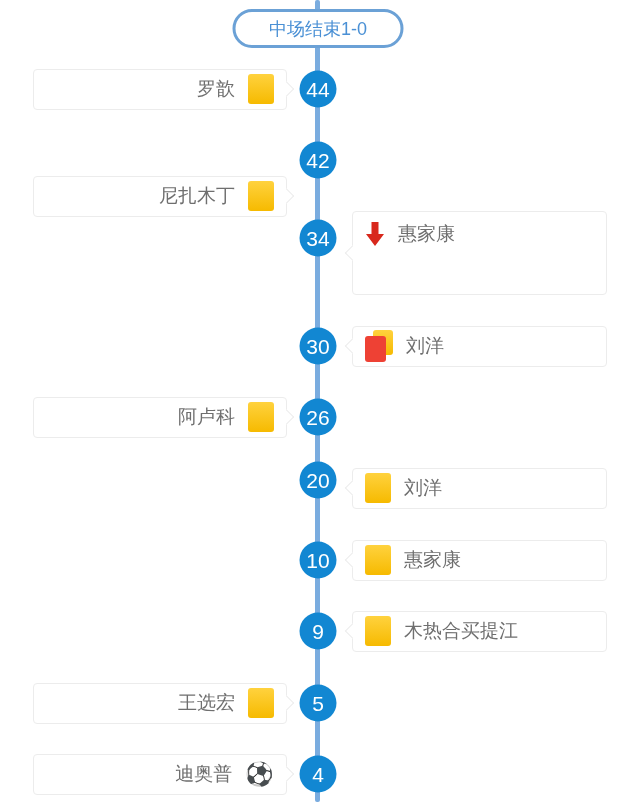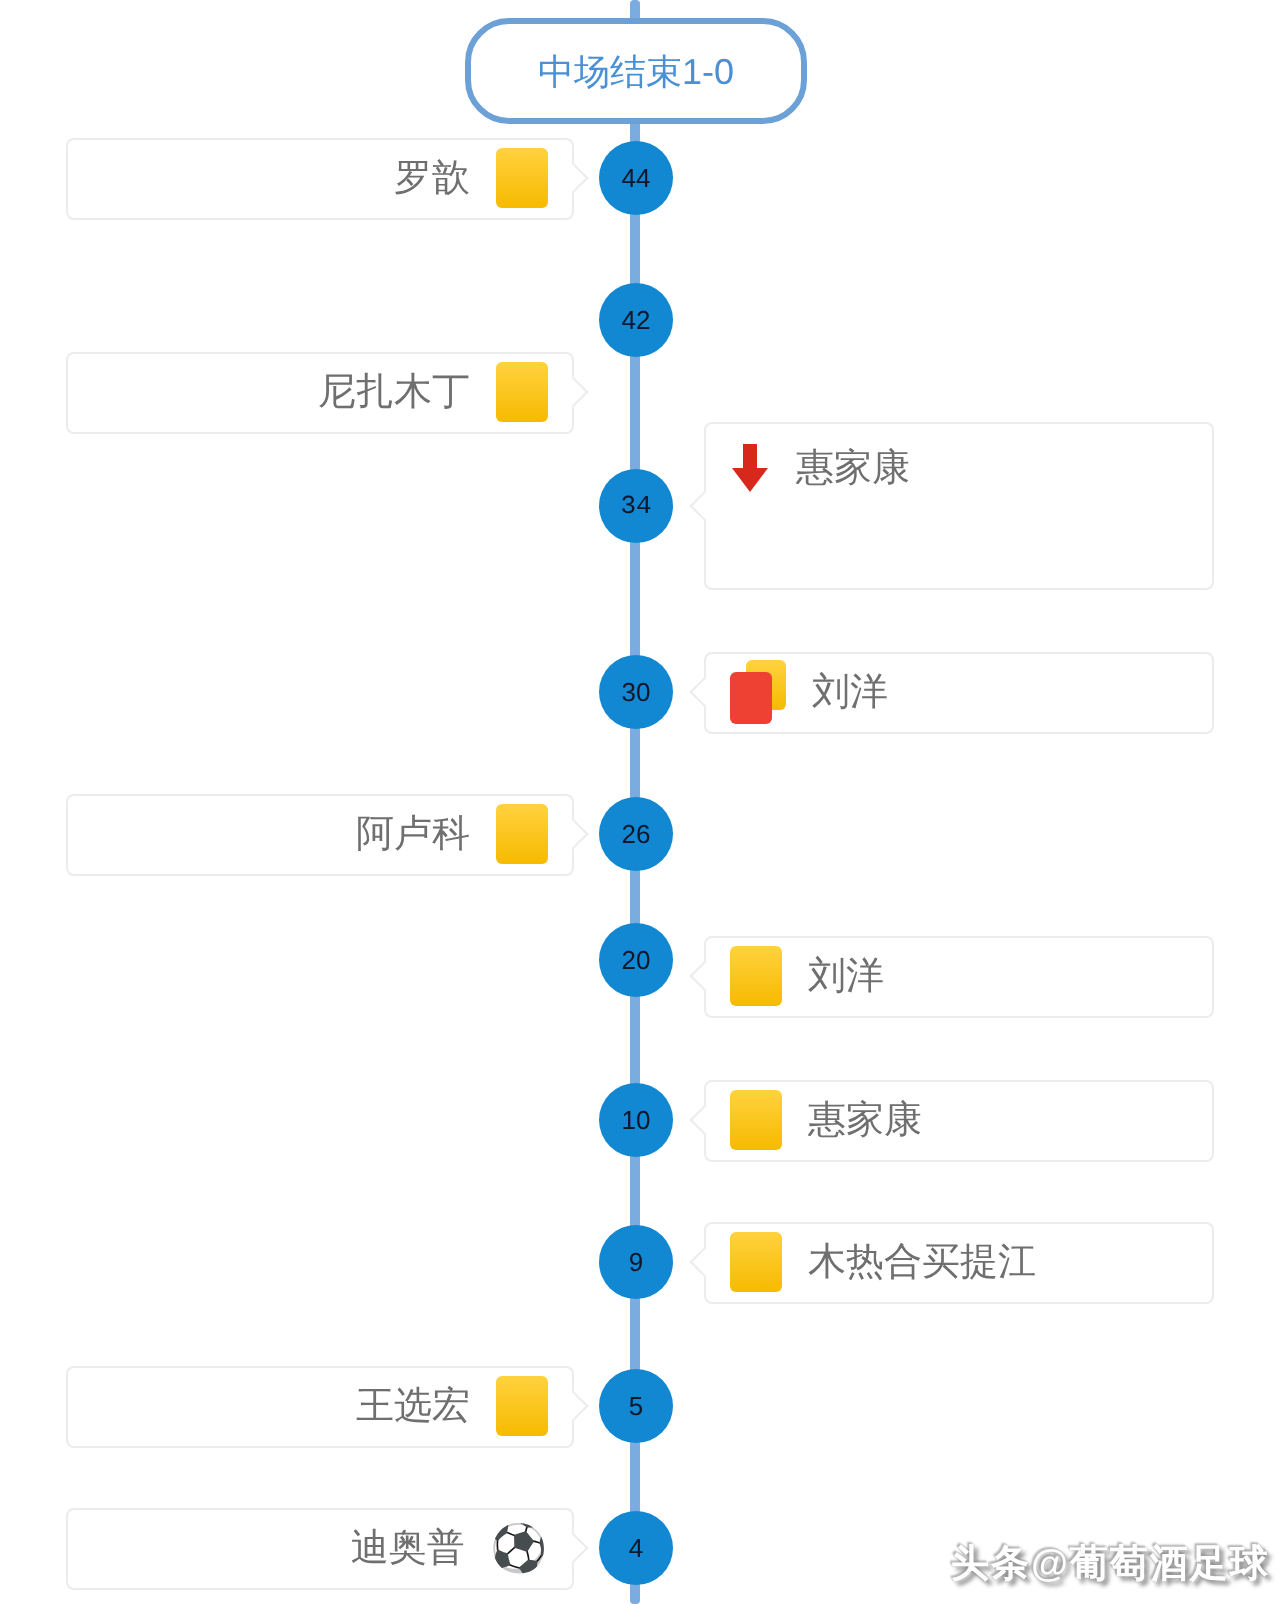--- a/index.html
+++ b/index.html
@@ -6,31 +6,31 @@
   .screen {
     position:relative; width:640px; height:802px; background:#ffffff;
     overflow:hidden; font-family:"Liberation Sans","DejaVu Sans",sans-serif;
   }
   .timeline-line {
     position:absolute; left:315px; top:0; width:5px; height:802px;
     background:#7aacdf; border-radius:2px;
   }
   .half-pill {
     position:absolute; left:318px; top:9px; transform:translateX(-50%);
-    height:53px; min-width:171px; padding:0 20px; box-sizing:border-box;
+    height:39px; min-width:171px; padding:0 20px; box-sizing:border-box;
     background:#ffffff; border:3px solid #6ba1d6; border-radius:22px;
     display:flex; align-items:center; justify-content:center;
     color:#4a90d5; font-size:18px; white-space:nowrap;
   }
   .minute-circle {
     position:absolute; left:318px; transform:translate(-50%,-50%);
     width:37px; height:37px; border-radius:50%;
-    background:#1287d2; color:#0f172a;
+    background:#1287d2; color:#ffffff;
     display:flex; align-items:center; justify-content:center;
-    font-size:13px; line-height:1;
+    font-size:21px; line-height:1;
   }
   .event-box {
     position:absolute; background:#ffffff;
     border:1px solid #ececec; border-radius:4px; box-sizing:border-box;
   }
   .event-box.left  { left:33px;  width:254px; }
   .event-box.right { left:352px; width:255px; }
   .pointer {
     position:absolute; top:50%; width:10px; height:10px; background:#ffffff;
   }
@@ -98,21 +98,21 @@
         <span class="pointer"></span>
         <div class="row">
           <span class="sub-arrow">
             <svg width="20" height="26" viewBox="0 0 20 26">
               <path d="M6.5 1 h7 v12 h5.5 L10 25 1 13 h5.5 Z" fill="#d8281c"></path>
             </svg>
           </span>
           <span>惠家康</span>
         </div>
       </div>
-      <div class="minute-circle" style="top: 253px; font-family: Liberation Mono, monospace;">34</div>
+      <div class="minute-circle" style="top: 238px;">34</div>
       <div class="event-box right" style="top: 325.5px; height: 41px;">
         <span class="pointer"></span>
         <div class="row">
           <span class="double-card">
             <span class="back"></span>
             <span class="front"></span>
           </span>
           <span>刘洋</span>
         </div>
       </div>
@@ -160,14 +160,13 @@
       <div class="event-box left" style="top: 753.5px; height: 41px;">
         <span class="pointer"></span>
         <div class="row">
           <span>迪奥普</span>
           <span class="ball">⚽</span>
         </div>
       </div>
       <div class="minute-circle" style="top: 774px;">4</div>
     </div>
 
-  <div class="watermark">头条@葡萄酒足球</div>
 </div>
 
 </body></html>

